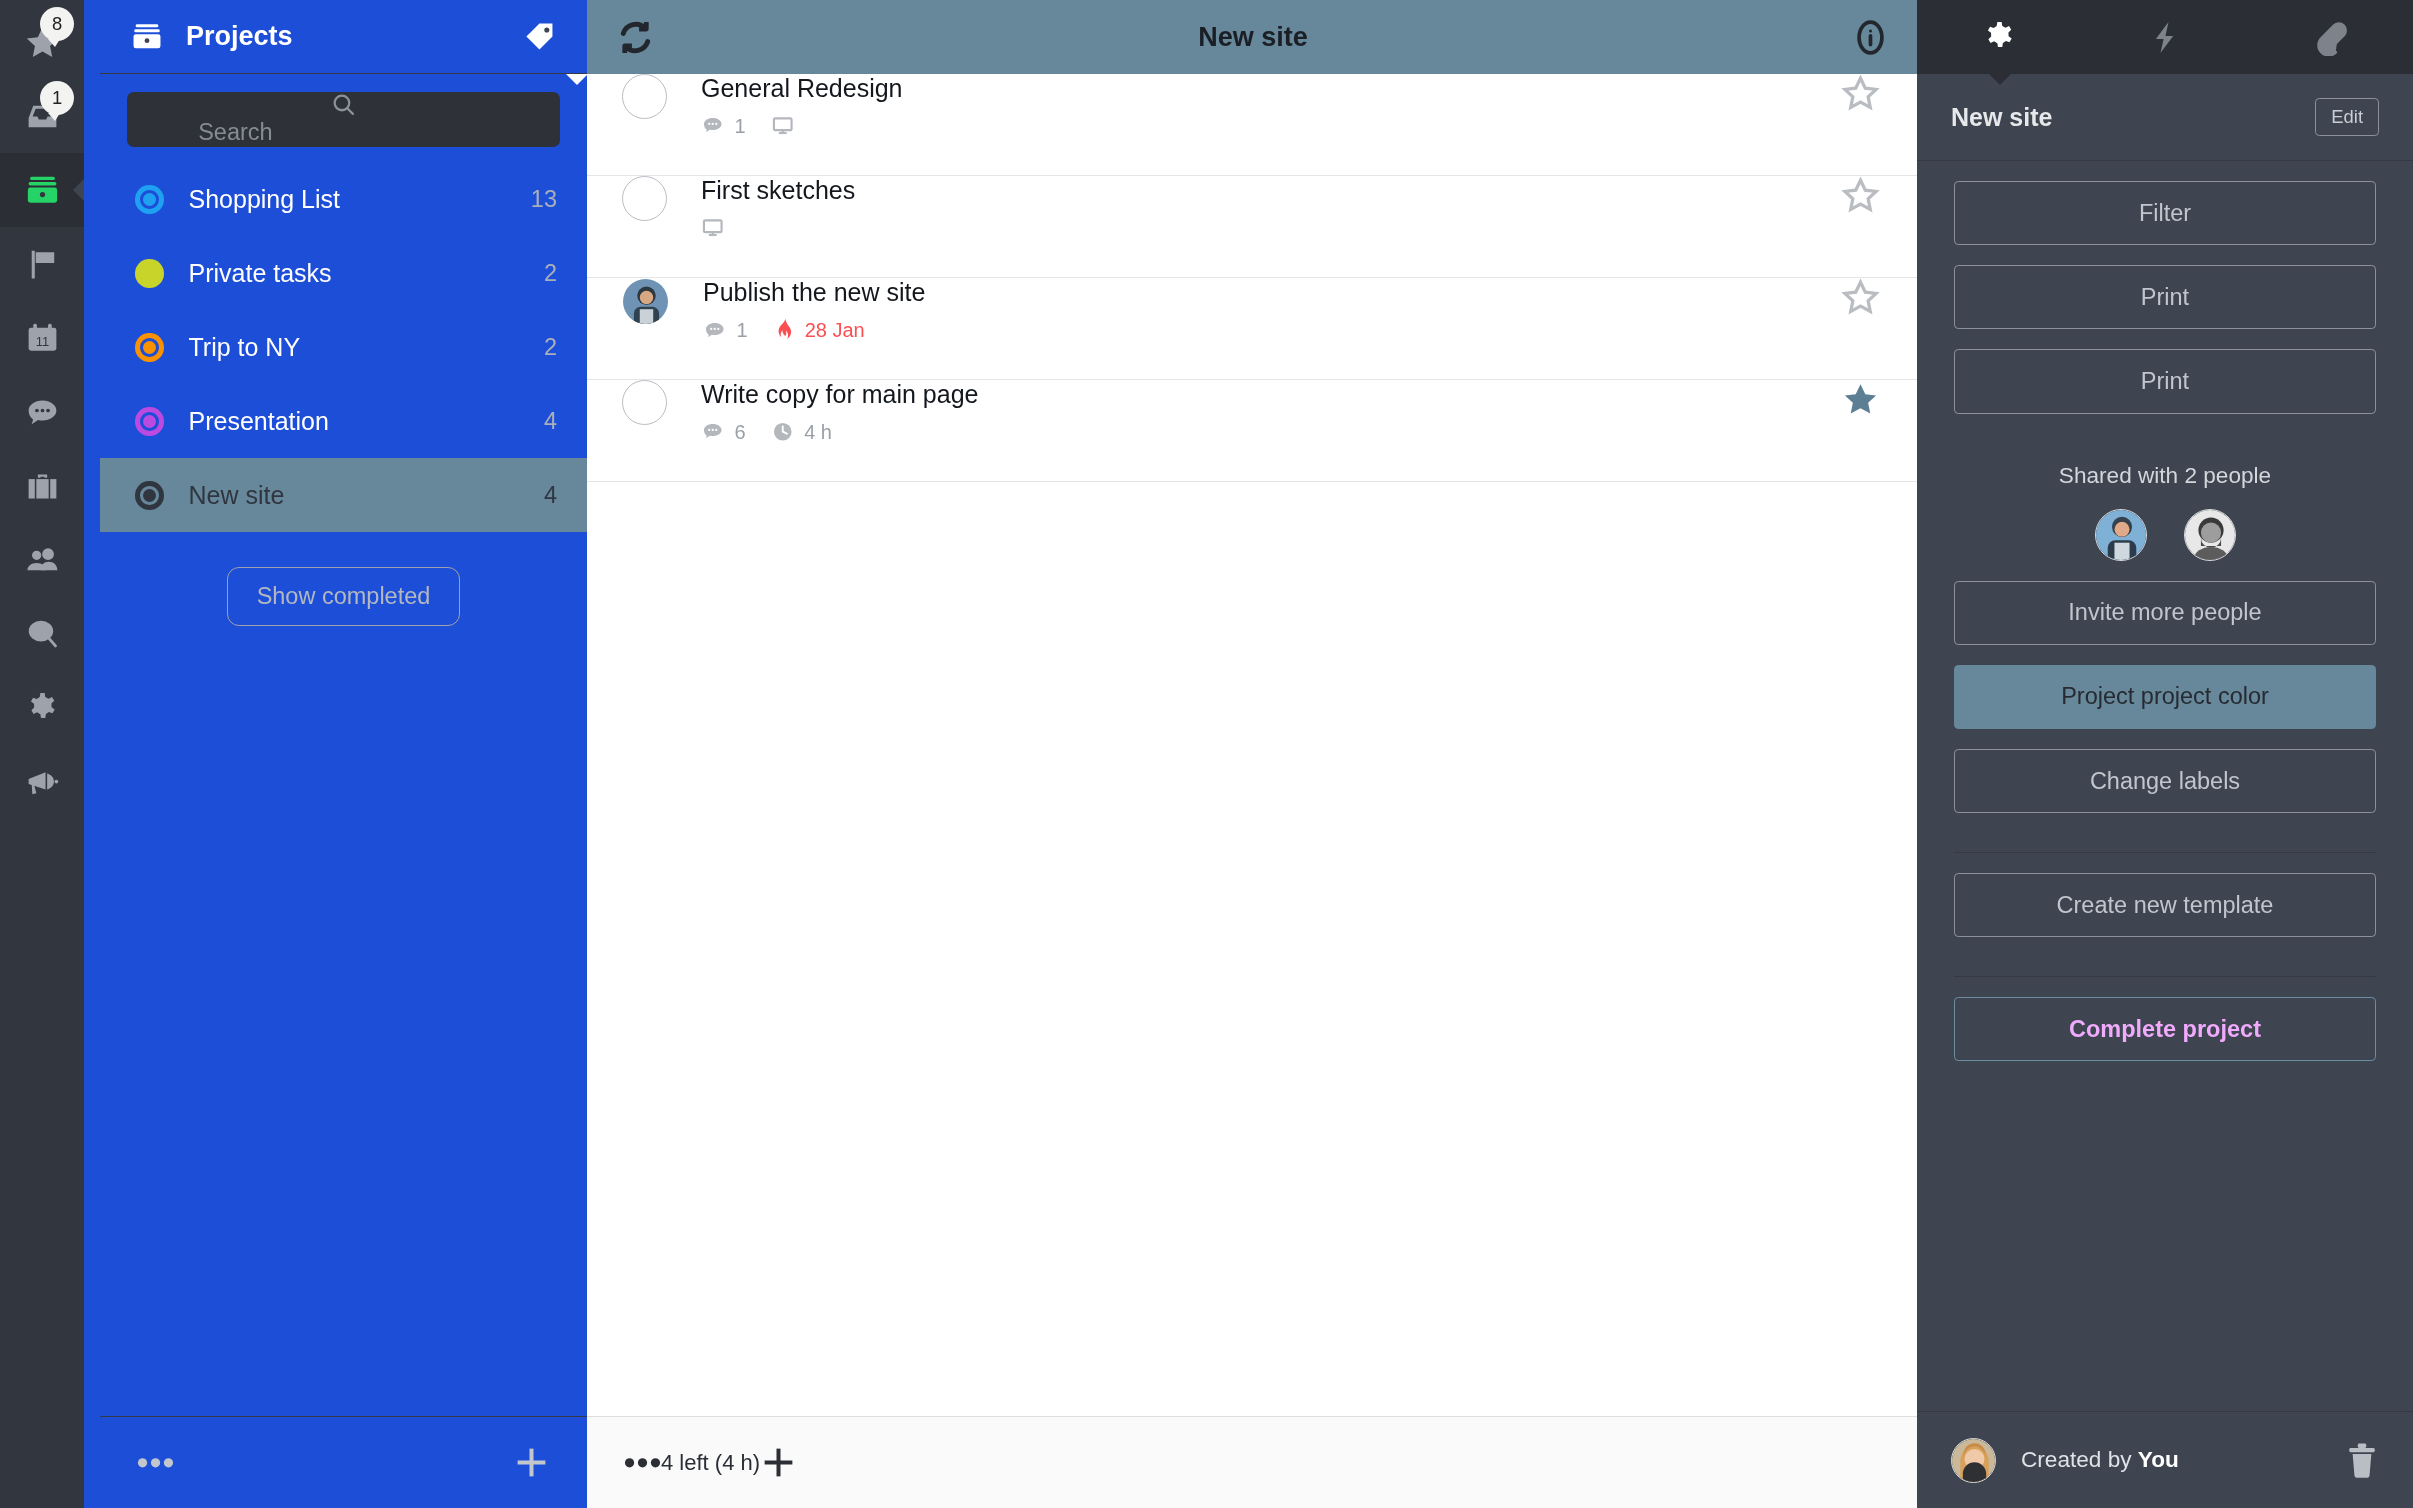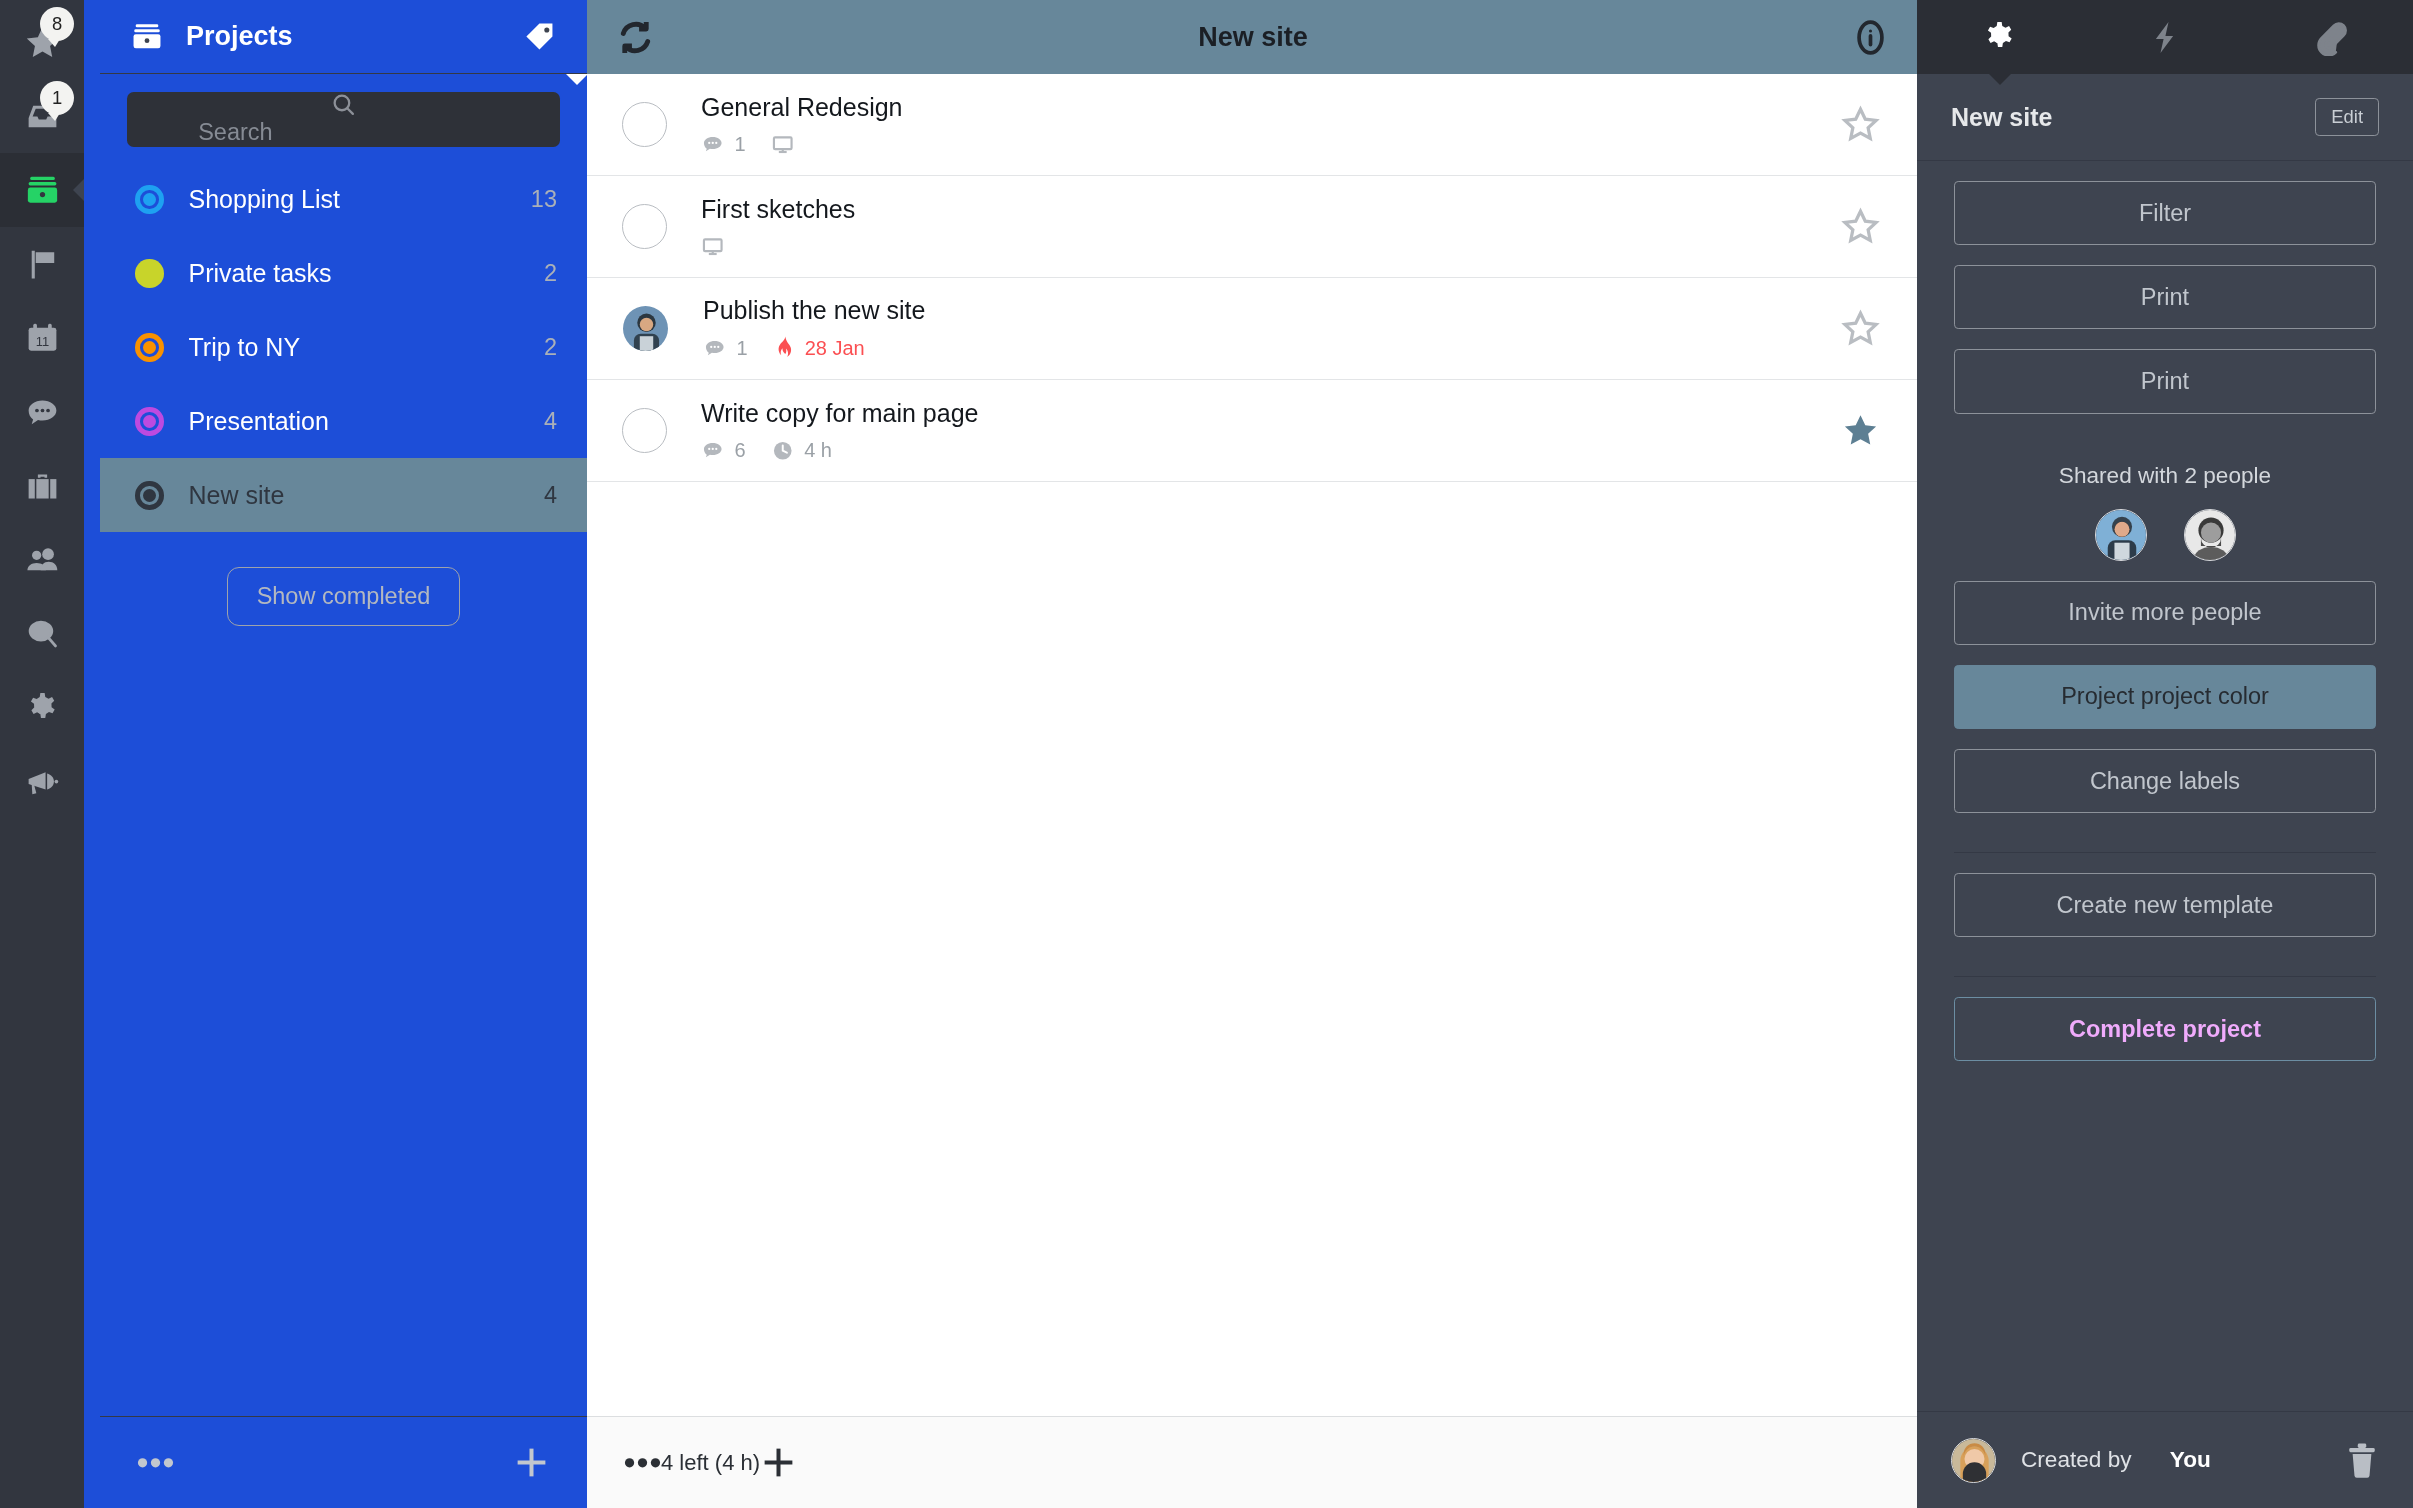--- a/index.html
+++ b/index.html
@@ -119,21 +119,21 @@
     padding: 0 28.5px; flex: 0 0 74px;
   }
   .sync-ic { width: 39px; height: 39px; stroke: #22272e; fill: none; stroke-width: 3; }
   .c-title {
     flex: 1; text-align: center; color: #1b1f25; font-size: 27px; font-weight: bold;
   }
   .info-ic { width: 37px; height: 37px; stroke: #22272e; fill: none; stroke-width: 2.4; }
 
   .tasks { flex: 1; overflow: hidden; }
   .task {
-    display: flex; align-items: center; padding: 0 37px 0 35px;
+    display: flex; align-items: flex-start; padding: 0 37px 0 35px;
     height: 102px; border-bottom: 0.8px solid #e3e5e7;
   }
   .chk {
     width: 45px; height: 45px; border-radius: 50%; border: 1.7px solid #b9bdc2;
     flex: 0 0 45px; background: #fff; cursor: pointer;
   }
   .av {
     width: 47px; height: 47px; border-radius: 50%; flex: 0 0 47px;
     border: 1.7px solid #fff; overflow: hidden;
   }
@@ -213,21 +213,21 @@
   .r-spacer { flex: 1; }
   .r-foot {
     border-top: 0.8px solid #343945; height: 97px; display: flex;
     align-items: center; padding: 0 34px;
   }
   .r-foot-av {
     width: 45px; height: 45px; border-radius: 50%; overflow: hidden;
     border: 1.7px solid #d8dadd; flex: 0 0 45px;
   }
   .r-foot-txt { color: #dfe2e6; font-size: 22.6px; margin-left: 25px; flex: 1; }
-  .r-foot-txt b { color: #fff; margin-left: 32px; }
+  .r-foot-txt b { color: #fff; }
   .trash-ic { width: 34px; height: 37px; fill: #b9bec5; cursor: pointer; }
 </style>
 </head>
 <body>
 
 <div class="app">
 
   <div class="rail">
     <div class="rail-btn">
       <span class="rail-badge">8</span>

